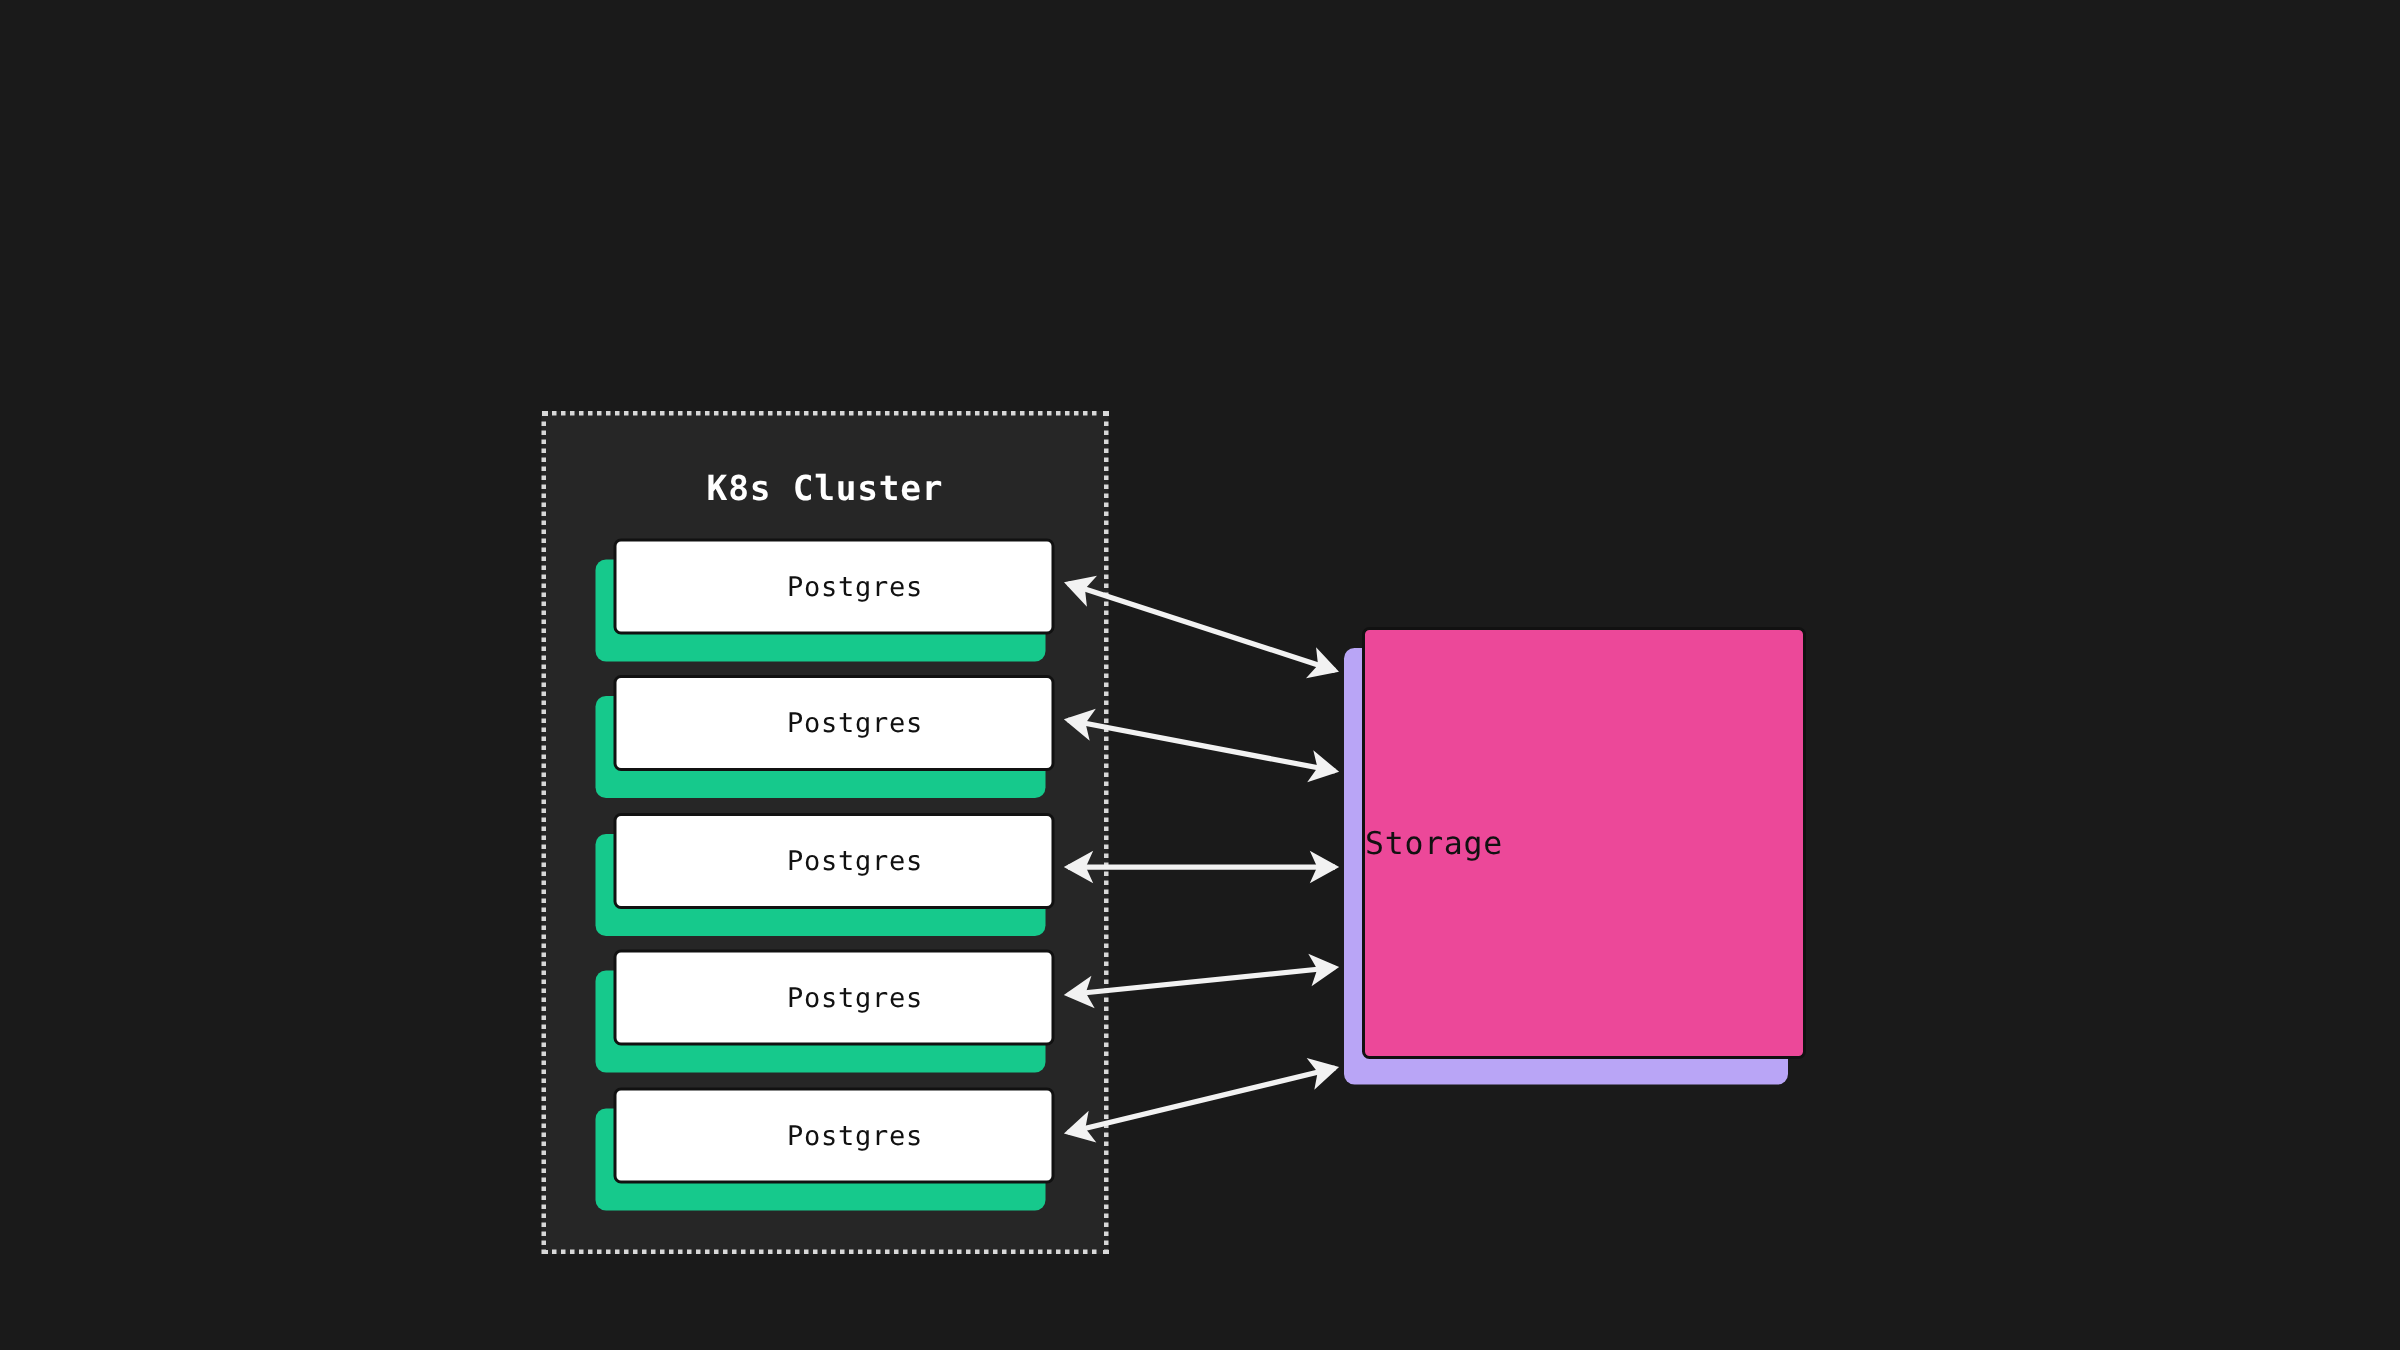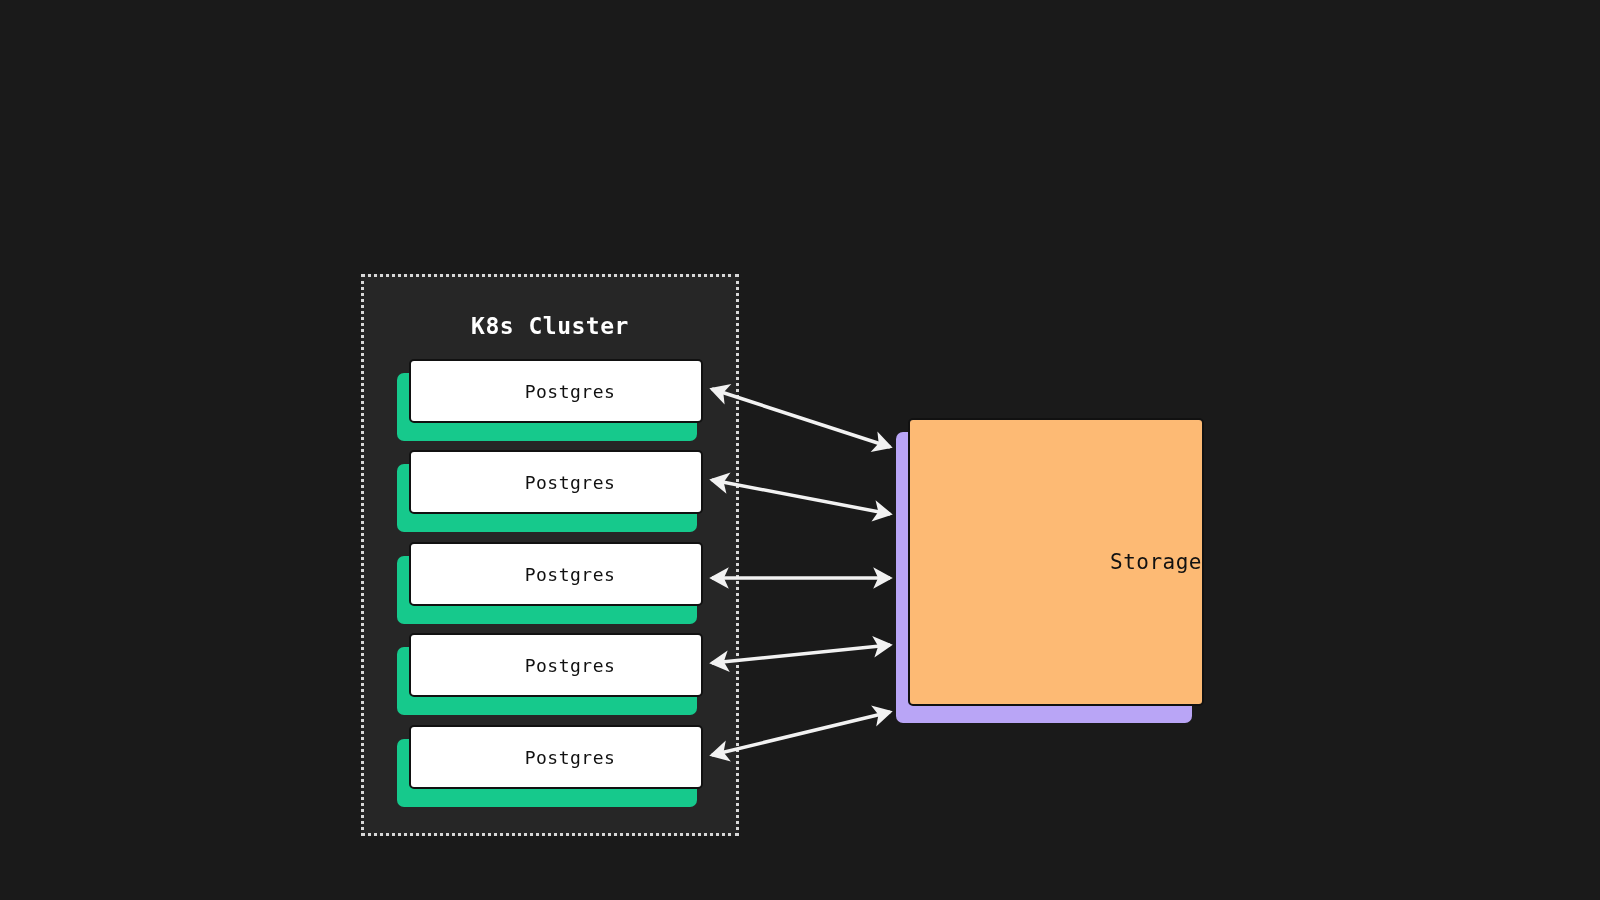--- a/index.html
+++ b/index.html
@@ -105,26 +105,26 @@
     border-radius: 7px;
   }
 
   .storage-face {
     position: absolute;
     left: 12px;
     top: 0;
     width: 296px;
     height: 288px;
     box-sizing: border-box;
-    background: #fdba74;
+    background: #ec4899;
     border: 2px solid #111111;
     border-radius: 5px;
     display: flex;
     align-items: center;
-    justify-content: flex-end;
+    justify-content: flex-start;
   }
 
   .storage-label {
     color: #111111;
     font-size: 21px;
     letter-spacing: 0.5px;
     font-family: "DejaVu Sans Mono", "Liberation Mono", monospace;
   }
 
   

